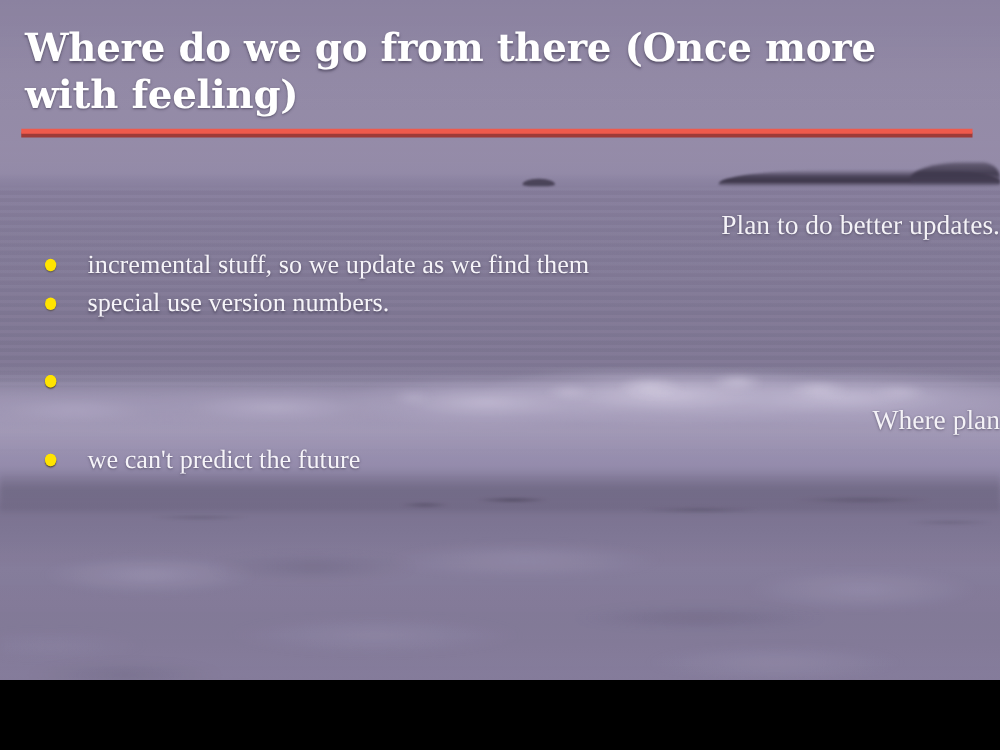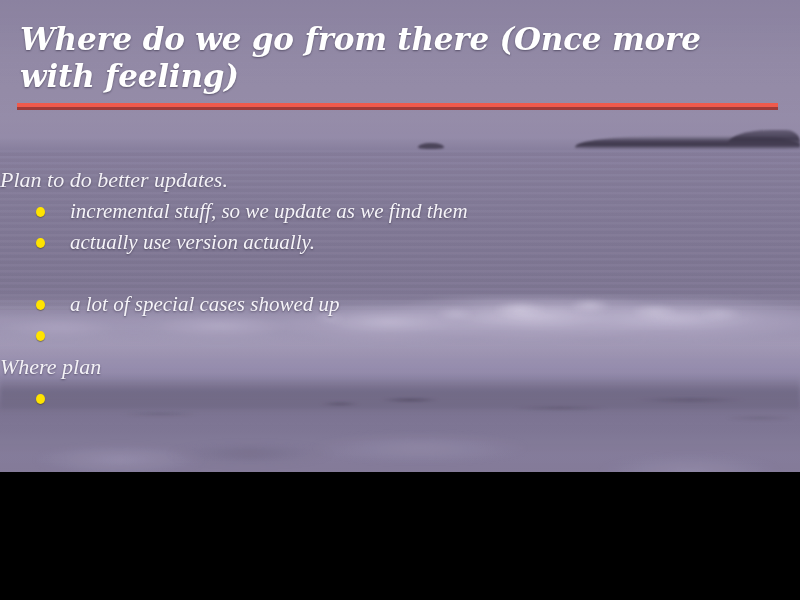--- a/index.html
+++ b/index.html
@@ -4,25 +4,24 @@
 <title>Slide</title>
 <style>
   html, body {
     margin: 0;
     padding: 0;
     background: #000;
   }
   .slide {
     position: relative;
     width: 800px;
-    height: 472px;
+    height: 544px;
     overflow: hidden;
     font-family: "Liberation Serif", "DejaVu Serif", serif;
     background: #a21caf;
-    font-style: italic;
   }
 
   
   .bg {
     position: absolute;
     inset: 0;
     z-index: 0;
   }
   
   .bg-base {
@@ -233,20 +232,21 @@
   }
 
   .group { margin-bottom: 0; }
 
   .lead {
     font-size: 22px;
     line-height: 32px;
     color: #f4f2f7;
     text-shadow: 0 1px 2px rgba(40,34,56,0.5);
     white-space: nowrap;
+    text-align: right;
   }
 
   .sub {
     position: relative;
     padding-left: 70px;
     font-size: 21px;
     line-height: 31px;
     color: #f6f4f9;
     text-shadow: 0 1px 2px rgba(40,34,56,0.5);
     white-space: nowrap;
@@ -294,40 +294,43 @@
     <div class="body">
 
       <div class="group">
         <div class="lead">Plan to do better updates.</div>
         <div class="sub">
           <span class="bullet"></span>
           <span>incremental stuff, so we update as we find them</span>
         </div>
         <div class="sub">
           <span class="bullet"></span>
-          <span>actually use version actually.</span>
+          <span>special use version numbers.</span>
         </div>
       </div>
 
       <div class="spacer"></div>
 
       <div class="group">
         <div class="sub">
           <span class="bullet"></span>
-          <span>a lot of special cases showed up</span>
         </div>
         <div class="sub">
           <span class="bullet"></span>
         </div>
       </div>
 
       <div class="spacer"></div>
 
       <div class="group">
         <div class="lead">Where plan</div>
         <div class="sub">
           <span class="bullet"></span>
+        </div>
+        <div class="sub">
+          <span class="bullet"></span>
+          <span>we can't predict the future</span>
         </div>
       </div>
 
     </div>
   </div>
 </div>
 
 </body></html>

